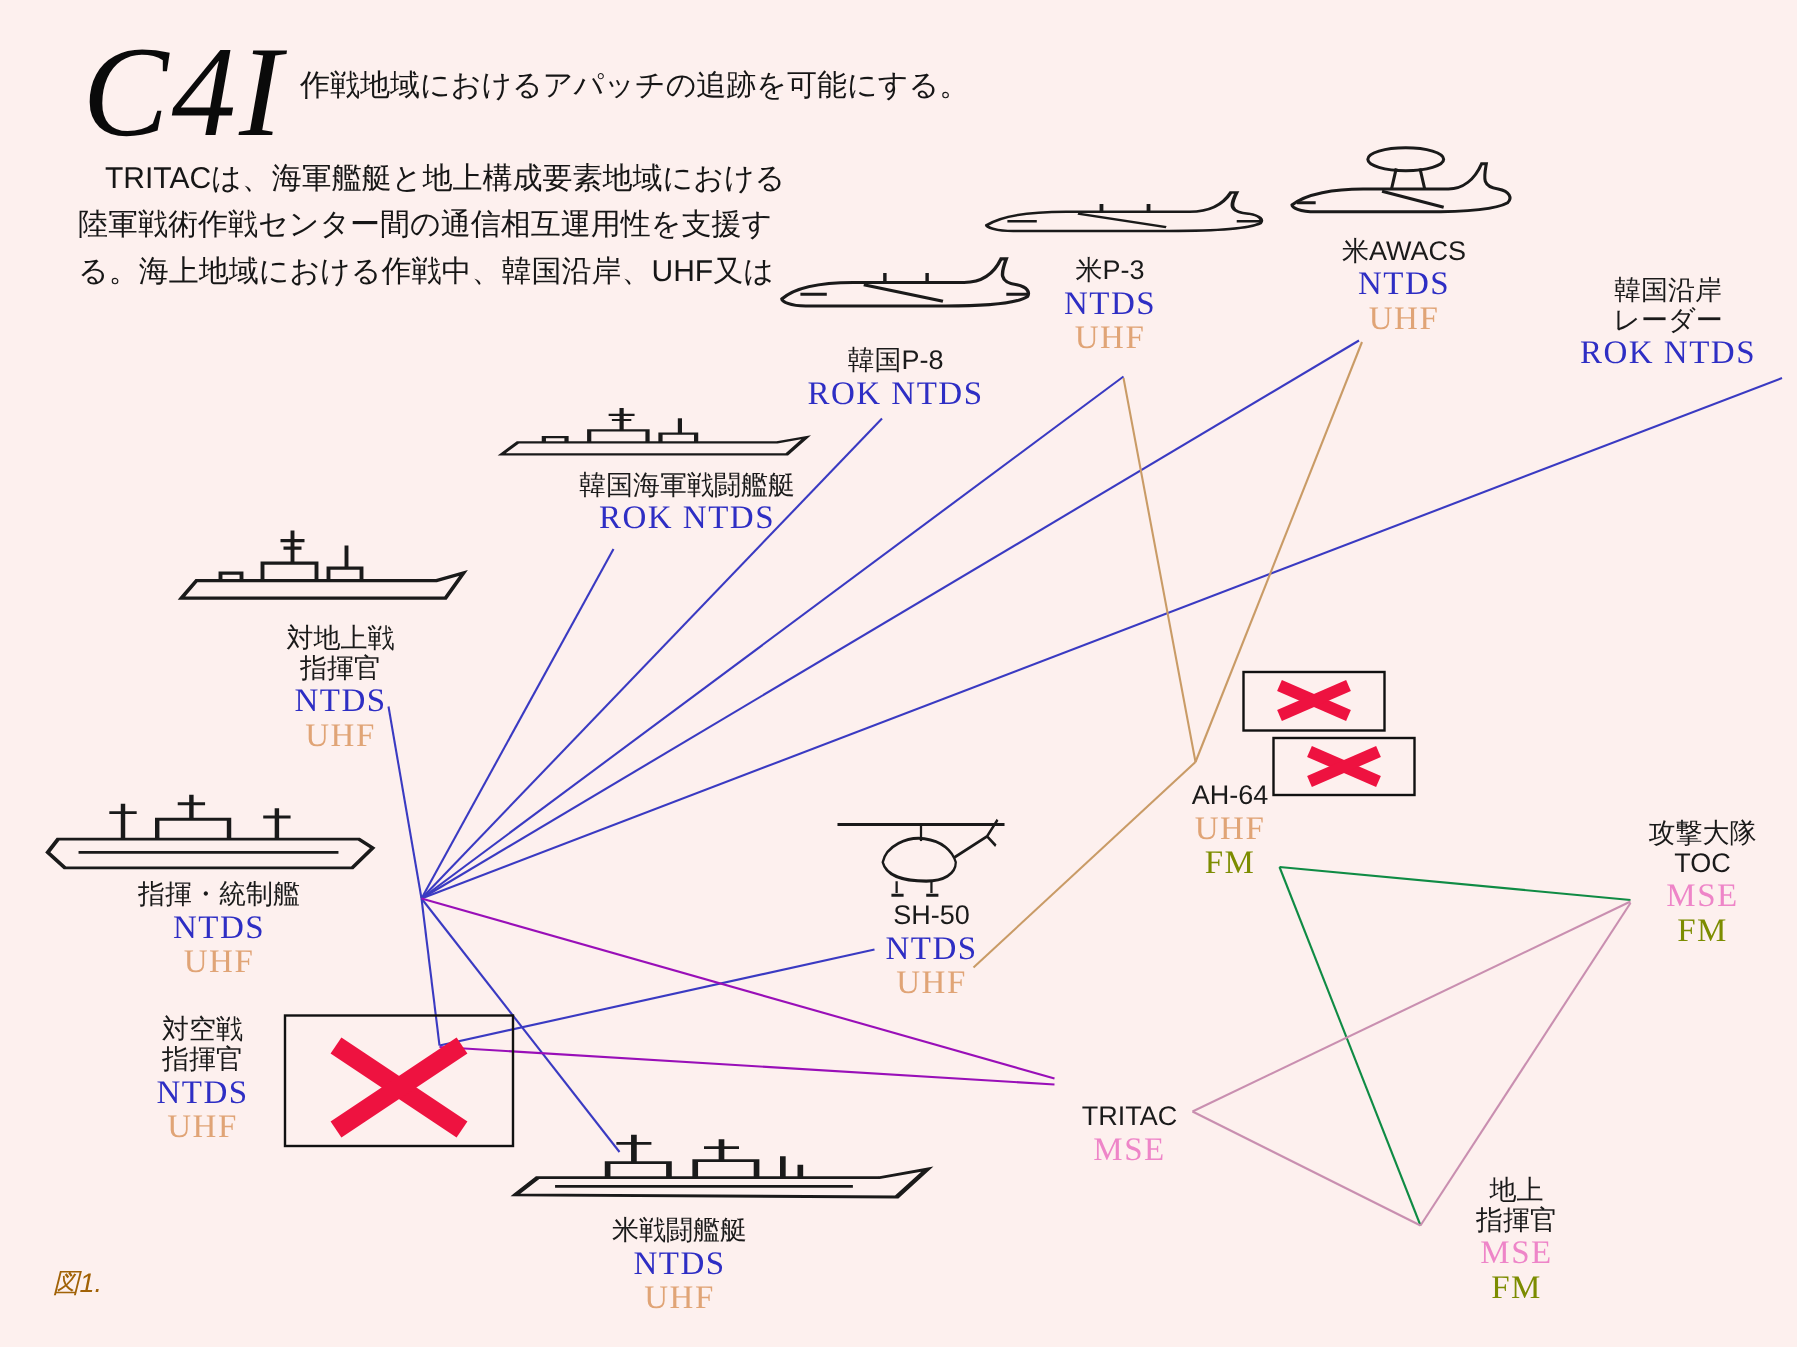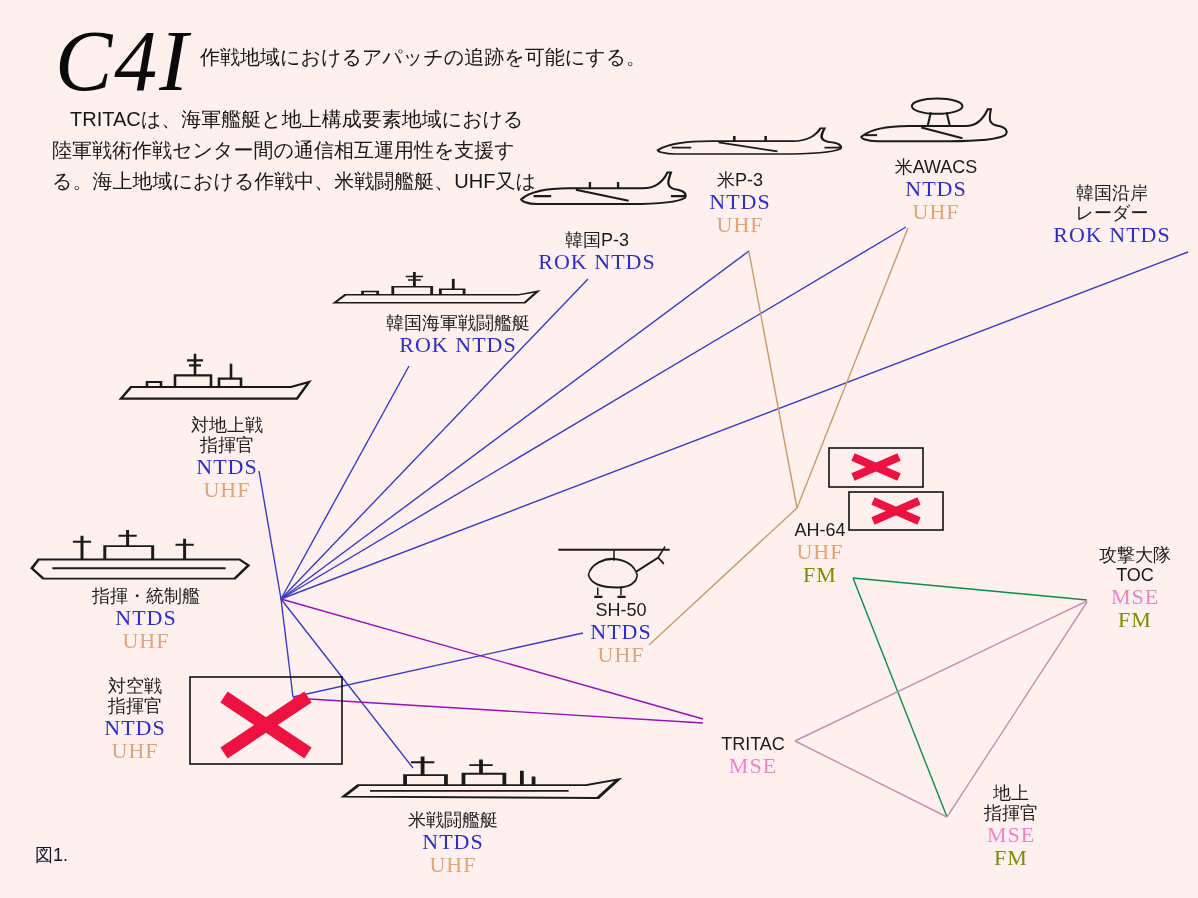--- a/index.html
+++ b/index.html
@@ -8,21 +8,21 @@
   #diagram-svg{position:absolute;left:0;top:0;z-index:1;}
   .art-svg{position:absolute;z-index:2;}
   #title{position:absolute;left:55px;top:18px;font-family:"Liberation Serif",serif;font-size:86px;font-weight:500;color:#0a0a0a;letter-spacing:2px;line-height:1;z-index:3;font-style:italic;}
   .para{position:absolute;color:#161616;font-size:20px;line-height:31px;letter-spacing:0px;z-index:3;white-space:nowrap;}
   #para1{left:200px;top:42px;}
   #para2{left:40px;top:104px;margin-left:12px;}
   .indent{padding-left:18px;}
   .node{position:absolute;transform:translateX(-50%);text-align:center;z-index:4;white-space:nowrap;}
   .node .jp{font-size:18px;line-height:20px;color:#1a1a1a;}
   .node .sys{font-family:"Liberation Serif",serif;font-size:22px;line-height:23px;letter-spacing:1px;}
-  #caption{position:absolute;left:35px;top:843px;font-size:18px;color:#0f172a;z-index:3;}
+  #caption{position:absolute;left:35px;top:843px;font-size:18px;color:#a16207;z-index:3;font-style:italic;}
 </style>
 </head>
 <body>
 
 <div id="stage">
   <svg id="diagram-svg" width="1198" height="898">
       <line x1="281" y1="599" x2="259" y2="471" stroke="#3a3ac2" stroke-width="1.4"></line>
       <line x1="281" y1="599" x2="409" y2="366" stroke="#3a3ac2" stroke-width="1.4"></line>
       <line x1="281" y1="599" x2="588" y2="279" stroke="#3a3ac2" stroke-width="1.4"></line>
       <line x1="281" y1="599" x2="749" y2="251" stroke="#3a3ac2" stroke-width="1.4"></line>
@@ -51,21 +51,21 @@
       <line x1="873" y1="501" x2="919" y2="521" stroke="#ee1240" stroke-width="8" stroke-linecap="butt"></line>
       <line x1="919" y1="501" x2="873" y2="521" stroke="#ee1240" stroke-width="8" stroke-linecap="butt"></line>
     </svg>
   <div id="title">C4I</div>
   <div id="para1" class="para">
     <div>作戦地域におけるアパッチの追跡を可能にする。</div>
   </div>
   <div id="para2" class="para">
     <div class="indent">TRITACは、海軍艦艇と地上構成要素地域における</div>
     <div>陸軍戦術作戦センター間の通信相互運用性を支援す</div>
-    <div>る。海上地域における作戦中、米戦闘艦艇、UHF又は</div>
+    <div>る。海上地域における作戦中、韓国沿岸、UHF又は</div>
   </div>
   <svg class="art-svg" viewBox="0 0 100 42" preserveAspectRatio="none" width="196" height="54" style="left:652px;top:118px">
       <path d="M3 25 C8 20 18 18 30 18 L72 18 C78 18 83 15 86 8 L88 8 C86 14 85 18 92 19 C96 20 97 22 96 24 C92 27 80 28 65 28 L12 28 C6 28 3 26 3 25 Z" fill="none" stroke="#1a1a1a" stroke-width="1.3"></path>
       <path d="M34 19 L64 26" fill="none" stroke="#1a1a1a" stroke-width="1.3"></path>
       <path d="M42 14 L42 18 M58 14 L58 18" fill="none" stroke="#1a1a1a" stroke-width="1.3"></path>
       <path d="M20 23 L10 23 M88 23 L96 23" fill="none" stroke="#1a1a1a" stroke-width="1.3"></path>
     </svg>
     <svg class="art-svg" viewBox="0 0 100 42" preserveAspectRatio="none" width="158" height="64" style="left:855px;top:94px">
       <path d="M4 28 C10 23 22 21 34 21 L70 21 C76 21 81 17 84 10 L86 10 C85 16 84 20 91 21 C96 22 97 25 95 27 C90 30 76 31 60 31 L14 31 C7 31 4 29 4 28 Z" fill="none" stroke="#1a1a1a" stroke-width="1.3"></path>
       <path d="M36 8 a16 5 0 1 0 32 0 a16 5 0 1 0 -32 0" fill="none" stroke="#1a1a1a" stroke-width="1.3"></path>
@@ -130,21 +130,21 @@
         <div class="jp">米AWACS</div>
         <div class="sys" style="color: rgb(46, 46, 196);">NTDS</div>
         <div class="sys" style="color: rgb(224, 164, 118);">UHF</div>
       </div>
       <div class="node" style="left: 1112px; top: 183px;">
         <div class="jp">韓国沿岸</div>
         <div class="jp">レーダー</div>
         <div class="sys" style="color: rgb(46, 46, 196);">ROK NTDS</div>
       </div>
       <div class="node" style="left: 597px; top: 230px;">
-        <div class="jp">韓国P-3</div>
+        <div class="jp">韓国P-8</div>
         <div class="sys" style="color: rgb(46, 46, 196);">ROK NTDS</div>
       </div>
       <div class="node" style="left: 416px; top: 313px; margin-left: 42px;">
         <div class="jp">韓国海軍戦闘艦艇</div>
         <div class="sys" style="color: rgb(46, 46, 196);">ROK NTDS</div>
       </div>
       <div class="node" style="left: 227px; top: 415px;">
         <div class="jp">対地上戦</div>
         <div class="jp">指揮官</div>
         <div class="sys" style="color: rgb(46, 46, 196);">NTDS</div>

